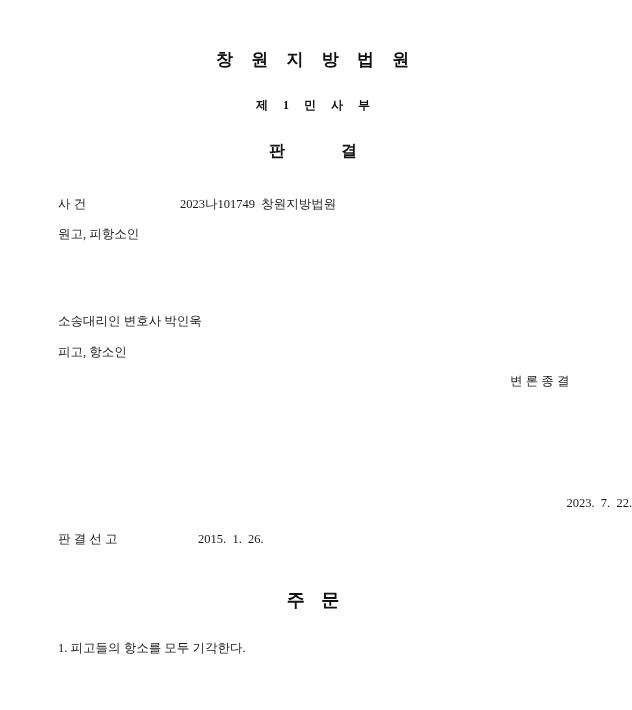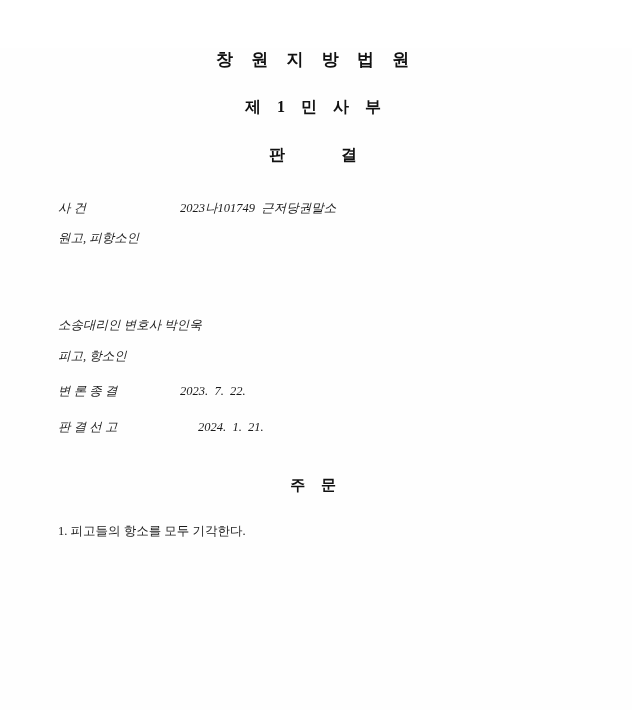--- a/index.html
+++ b/index.html
@@ -33,46 +33,45 @@
     font-weight: bold;
     color: #111;
   }
   .court-title {
     margin-top: 48px;
     font-size: 17px;
     letter-spacing: 7px;
   }
   .division-title {
     margin-top: 26px;
-    font-size: 16px;
+    font-size: 12px;
     letter-spacing: 6px;
   }
   .doc-type {
     margin-top: 27px;
     font-size: 16px;
     letter-spacing: 6px;
   }
   .doc-type .gap {
     display: inline-block;
     width: 50px;
   }
   .section-heading {
-    font-size: 15px;
+    font-size: 18px;
     letter-spacing: 6px;
     margin-top: 0;
   }
 
   
   .field-row {
     display: flex;
     align-items: flex-end;
     font-size: 12.5px;
     line-height: 1.15;
     margin-left: 58px;
-    font-style: italic;
   }
   .field-label {
     width: 122px;
     flex: 0 0 122px;
     display: flex;
     justify-content: space-between;
     color: #1a1a1a;
     font-size: 12.5px;
   }
   .field-label.plain {
@@ -85,21 +84,21 @@
     color: #1a1a1a;
     white-space: pre;
   }
 
   .case-row { margin-top: 35px; }
   .plaintiff-row { margin-top: 16px; }
   .attorney-row { margin-top: 72px; }
   .defendant-row { margin-top: 17px; }
 
   .first-instance-row { margin-top: 132px; }
-  .argument-row { margin-top: 20px; }
+  .argument-row { margin-top: 14px; flex-direction: column; }
   .judgment-row { margin-top: 22px; gap: 18px; }
 
   .order-heading { margin-top: 42px; }
 
   .order-item {
     margin-left: 58px;
     margin-top: 28px;
     font-size: 12.5px;
     color: #1a1a1a;
   }
@@ -112,21 +111,21 @@
   <div class="court-title">창 원 지 방 법 원</div>
 
   <div class="division-title">제 1 민 사 부</div>
 
   <div class="doc-type">
     <span>판</span><span class="gap"></span><span>결</span>
   </div>
 
   <div class="field-row case-row">
     <div class="field-label">사        건</div>
-    <div class="field-value">2023나101749  근저당권말소</div>
+    <div class="field-value">2023나101749  창원지방법원</div>
   </div>
 
   <div class="field-row plaintiff-row">
     <div class="field-label plain">원고, 피항소인</div>
     <div class="field-value"></div>
   </div>
 
   <div class="field-row attorney-row">
     <div class="field-value">소송대리인 변호사 박인욱</div>
   </div>
@@ -137,20 +136,20 @@
   </div>
 
 
   <div class="field-row argument-row">
     <div class="field-label plain">변 론 종 결</div>
     <div class="field-value">2023.  7.  22.</div>
   </div>
 
   <div class="field-row judgment-row">
     <div class="field-label plain">판 결 선 고</div>
-    <div class="field-value">2024.  1.  21.</div>
+    <div class="field-value">2015.  1.  26.</div>
   </div>
 
   <div class="section-heading order-heading">주        문</div>
 
   <div class="order-item">1. 피고들의 항소를 모두 기각한다.</div>
 
 </div>
 
 </body></html>

